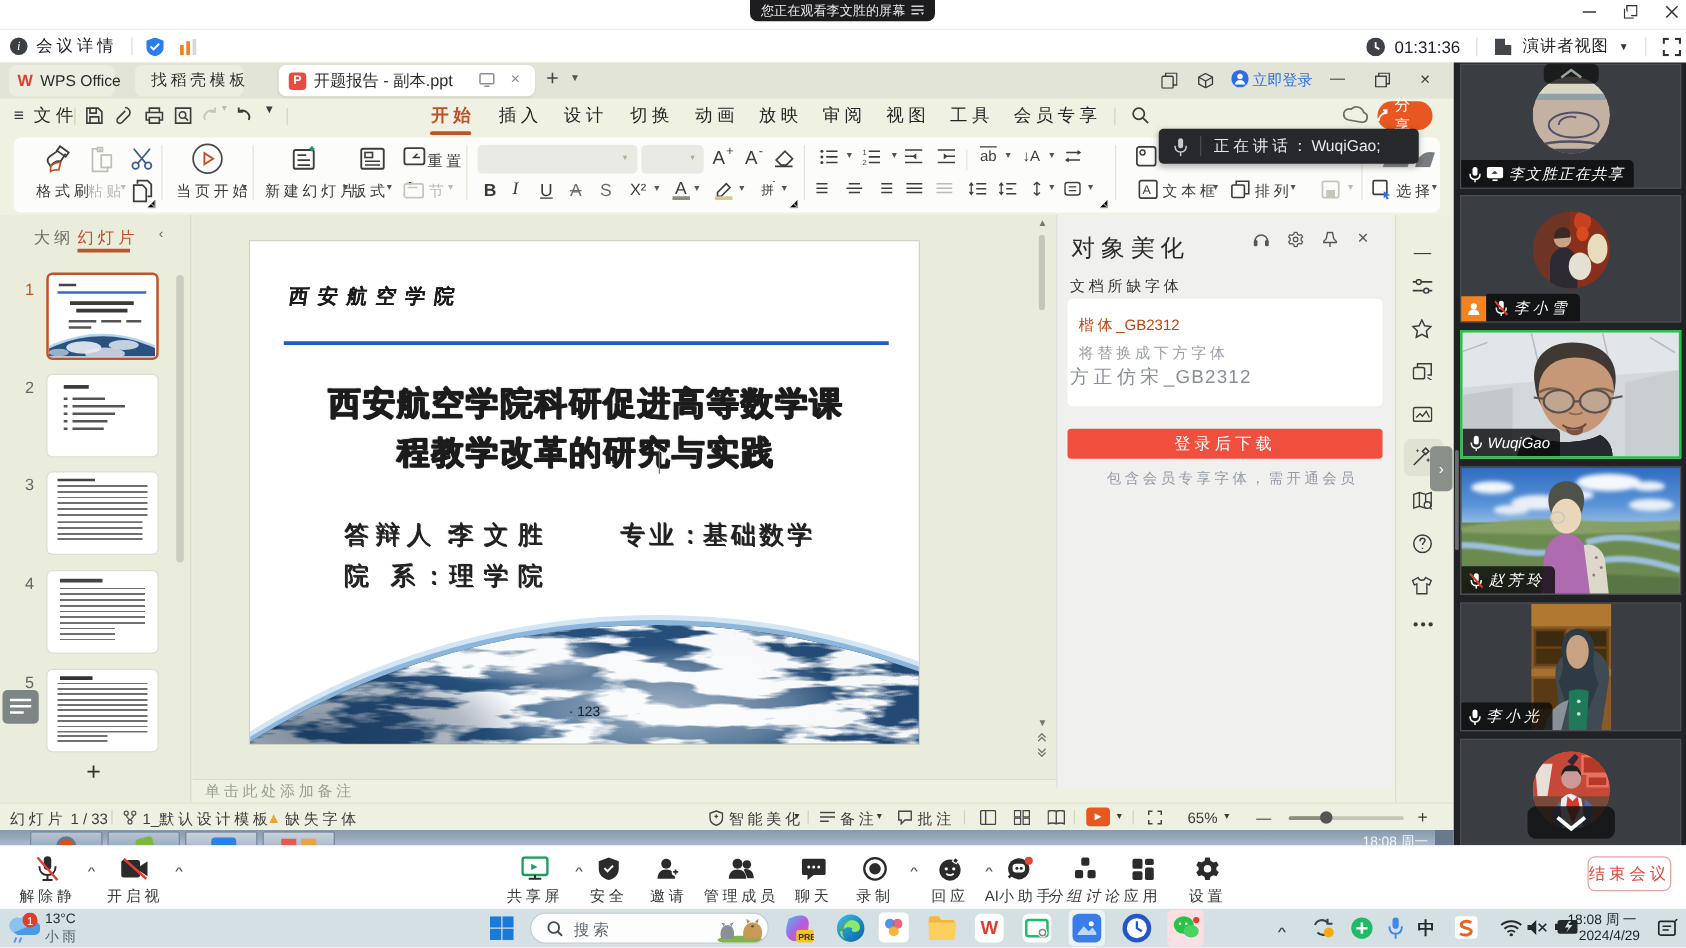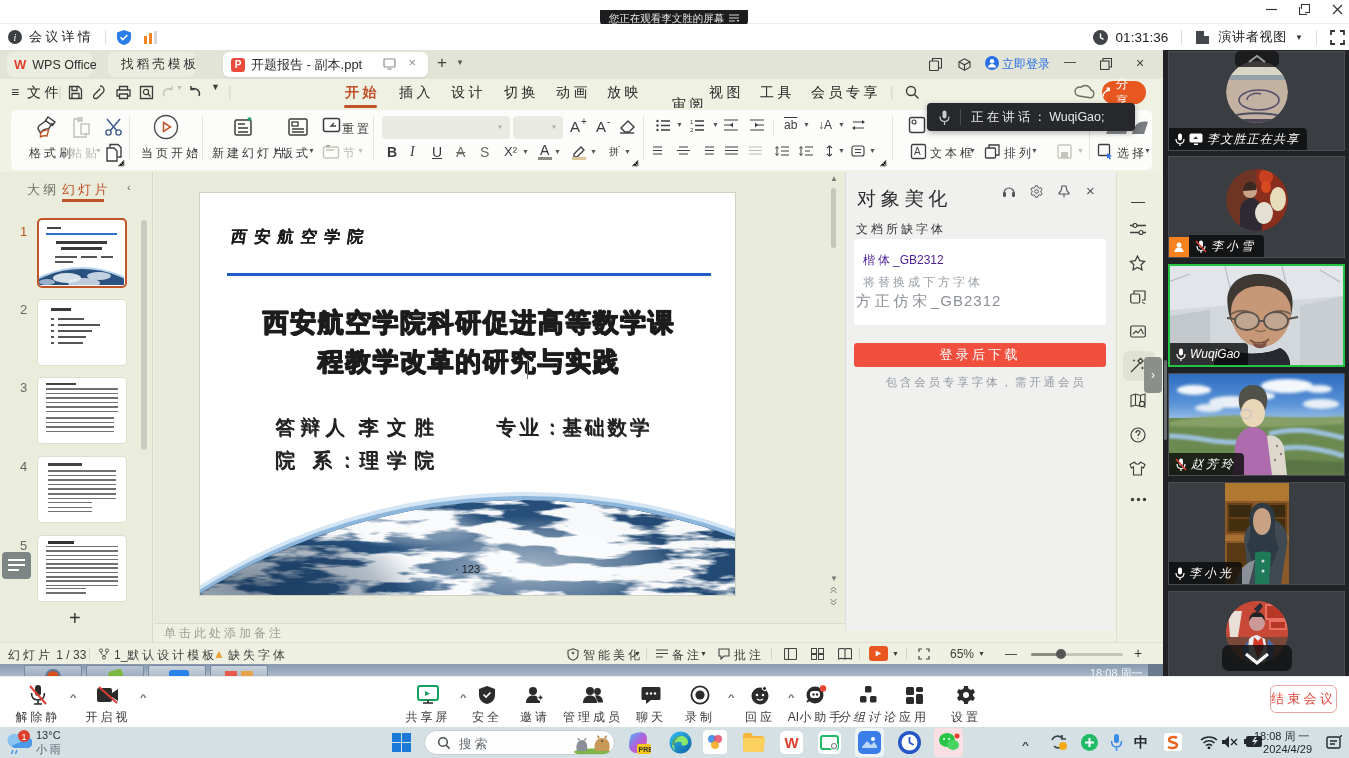--- a/index.html
+++ b/index.html
@@ -3,21 +3,21 @@
 <meta charset="utf-8">
 <style>
 *{margin:0;padding:0;box-sizing:border-box;}
 html,body{width:1349px;height:758px;overflow:hidden;}
 body{font-family:"Liberation Sans",sans-serif;position:relative;background:#fff;}
 .ab{position:absolute;}
 .cjk{letter-spacing:.25em;}
 .flex{display:flex;align-items:center;}
 
 #topstrip{left:0;top:0;width:1349px;height:24px;background:#fff;border-bottom:1px solid #ececec;}
-#toppill{left:600px;top:0;width:148px;height:17px;background:#1d1d1f;border-radius:0 0 6px 6px;color:#e8e8e8;font-size:10.5px;display:flex;align-items:center;justify-content:center;gap:5px;margin-top:10px;}
+#toppill{left:600px;top:0;width:148px;height:17px;background:#1d1d1f;border-radius:0 0 6px 6px;color:#e8e8e8;font-size:10.5px;display:flex;align-items:center;justify-content:center;gap:5px;}
 #winctl{right:6px;top:4px;color:#333;font-size:13px;display:flex;gap:22px;align-items:center;}
 
 #meethead{left:0;top:24px;width:1349px;height:26px;background:#fff;}
 
 #wps{left:0;top:50px;width:1163px;height:626px;background:#eef1e1;}
 #tabbar{left:0;top:0;width:1163px;height:29px;background:#e1e4d6;}
 .tab{position:absolute;top:2px;height:25px;border-radius:6px;display:flex;align-items:center;font-size:13px;color:#2c2c2c;white-space:nowrap;}
 #menubar{left:0;top:29px;width:1163px;height:29px;background:#eff2e2;font-size:14px;color:#262626;}
 .mitem{position:absolute;top:5px;}
 #ribbon{left:0;top:58px;width:1163px;height:64px;background:#eff2e2;}
@@ -183,21 +183,21 @@
       </svg>
     <span class="mitem" style="left:211px;top:3px;font-size:9px;color:#3c3c3c;">▼</span>
     <span class="mitem" style="left:228px;color:#d5d8c8;">|</span>
     <span class="mitem cjk" style="left:345px;color:#bf4f28;font-weight:bold;">开始</span>
     <div class="ab" style="left:344px;top:26px;width:33px;height:3px;background:#c05327;border-radius:2px;"></div>
     <span class="mitem cjk" style="left:399px;">插入</span>
     <span class="mitem cjk" style="left:451px;">设计</span>
     <span class="mitem cjk" style="left:504px;">切换</span>
     <span class="mitem cjk" style="left:556px;">动画</span>
     <span class="mitem cjk" style="left:607px;">放映</span>
-    <span class="mitem cjk" style="left:672px;margin-top:12px;">审阅</span>
+    <span class="mitem cjk" style="left:658px;">审阅</span>
     <span class="mitem cjk" style="left:709px;">视图</span>
     <span class="mitem cjk" style="left:760px;">工具</span>
     <span class="mitem cjk" style="left:811px;">会员专享</span>
     <span class="mitem" style="left:890px;color:#d5d8c8;">|</span>
     <svg class="mitem" style="left:905px;top:6px;" width="15" height="15" viewBox="0 0 15 15">
         <circle cx="6" cy="6" r="4.5" fill="none" stroke="#3c3c3c" stroke-width="1.4"></circle>
         <path d="M9.5 9.5l4 4" stroke="#3c3c3c" stroke-width="1.4"></path>
       </svg>
     <svg class="mitem" style="left:1073px;top:4px;" width="22" height="17" viewBox="0 0 22 17">
         <path d="M6 13a4.5 4.5 0 112-8.7A6 6 0 0118 7a4 4 0 01-1 7.8z" fill="none" stroke="#6b6f63" stroke-width="1.4"></path>
@@ -556,21 +556,21 @@
       <svg class="ab" style="left:184px;top:13px;" width="13" height="13" viewBox="0 0 13 13">
           <path d="M5.4.8h2.2l.4 1.6 1.4.8 1.6-.5 1.1 1.9-1.2 1.1v1.6l1.2 1.1-1.1 1.9-1.6-.5-1.4.8-.4 1.6H5.4L5 10.6l-1.4-.8-1.6.5L.9 8.4l1.2-1.1V5.7L.9 4.6 2 2.7l1.6.5L5 2.4z" fill="none" stroke="#555" stroke-width="1"></path>
           <circle cx="6.5" cy="6.5" r="1.8" fill="none" stroke="#555" stroke-width="1"></circle>
         </svg>
       <svg class="ab" style="left:212px;top:13px;" width="12" height="13" viewBox="0 0 12 13">
           <path d="M4 1h4l1 5 2 2v1H1V8l2-2zM6 9v3.5" fill="none" stroke="#555" stroke-width="1.1"></path>
         </svg>
       <span class="ab" style="left:240px;top:10px;font-size:15px;color:#555;">×</span>
       <span class="ab cjk" style="left:10px;top:49px;font-size:12px;color:#333;">文档所缺字体</span>
       <div class="ab" style="left:8px;top:67px;width:252px;height:86px;background:#fff;border-radius:4px;">
-        <span class="ab" style="left:9px;top:13px;font-size:12px;color:#4c1d95;"><span class="cjk">楷体</span>_GB2312</span>
+        <span class="ab" style="left:9px;top:13px;font-size:12px;color:#c2410c;"><span class="cjk">楷体</span>_GB2312</span>
         <span class="ab cjk" style="left:9px;top:35px;font-size:12px;color:#9aa0a8;">将替换成下方字体</span>
         <span class="ab" style="left:2px;top:53px;font-size:15px;color:#8a8f96;letter-spacing:1px;"><span class="cjk">方正仿宋</span>_GB2312</span>
       </div>
       <div class="ab" style="left:8px;top:171px;width:252px;height:24px;background:#f04f3e;border-radius:3px;color:#fff;font-size:13px;display:flex;align-items:center;justify-content:center;">
           <span class="cjk">登录后下载</span>
         </div>
       <div class="ab cjk" style="left:0;top:203px;width:280px;text-align:center;font-size:11.5px;color:#949aa4;">包含会员专享字体，需开通会员</div>
     </div>
     <div id="sidestrip" class="ab">
       <span class="ab" style="left:14px;top:21px;font-size:14px;color:#3d3d3d;">—</span>

